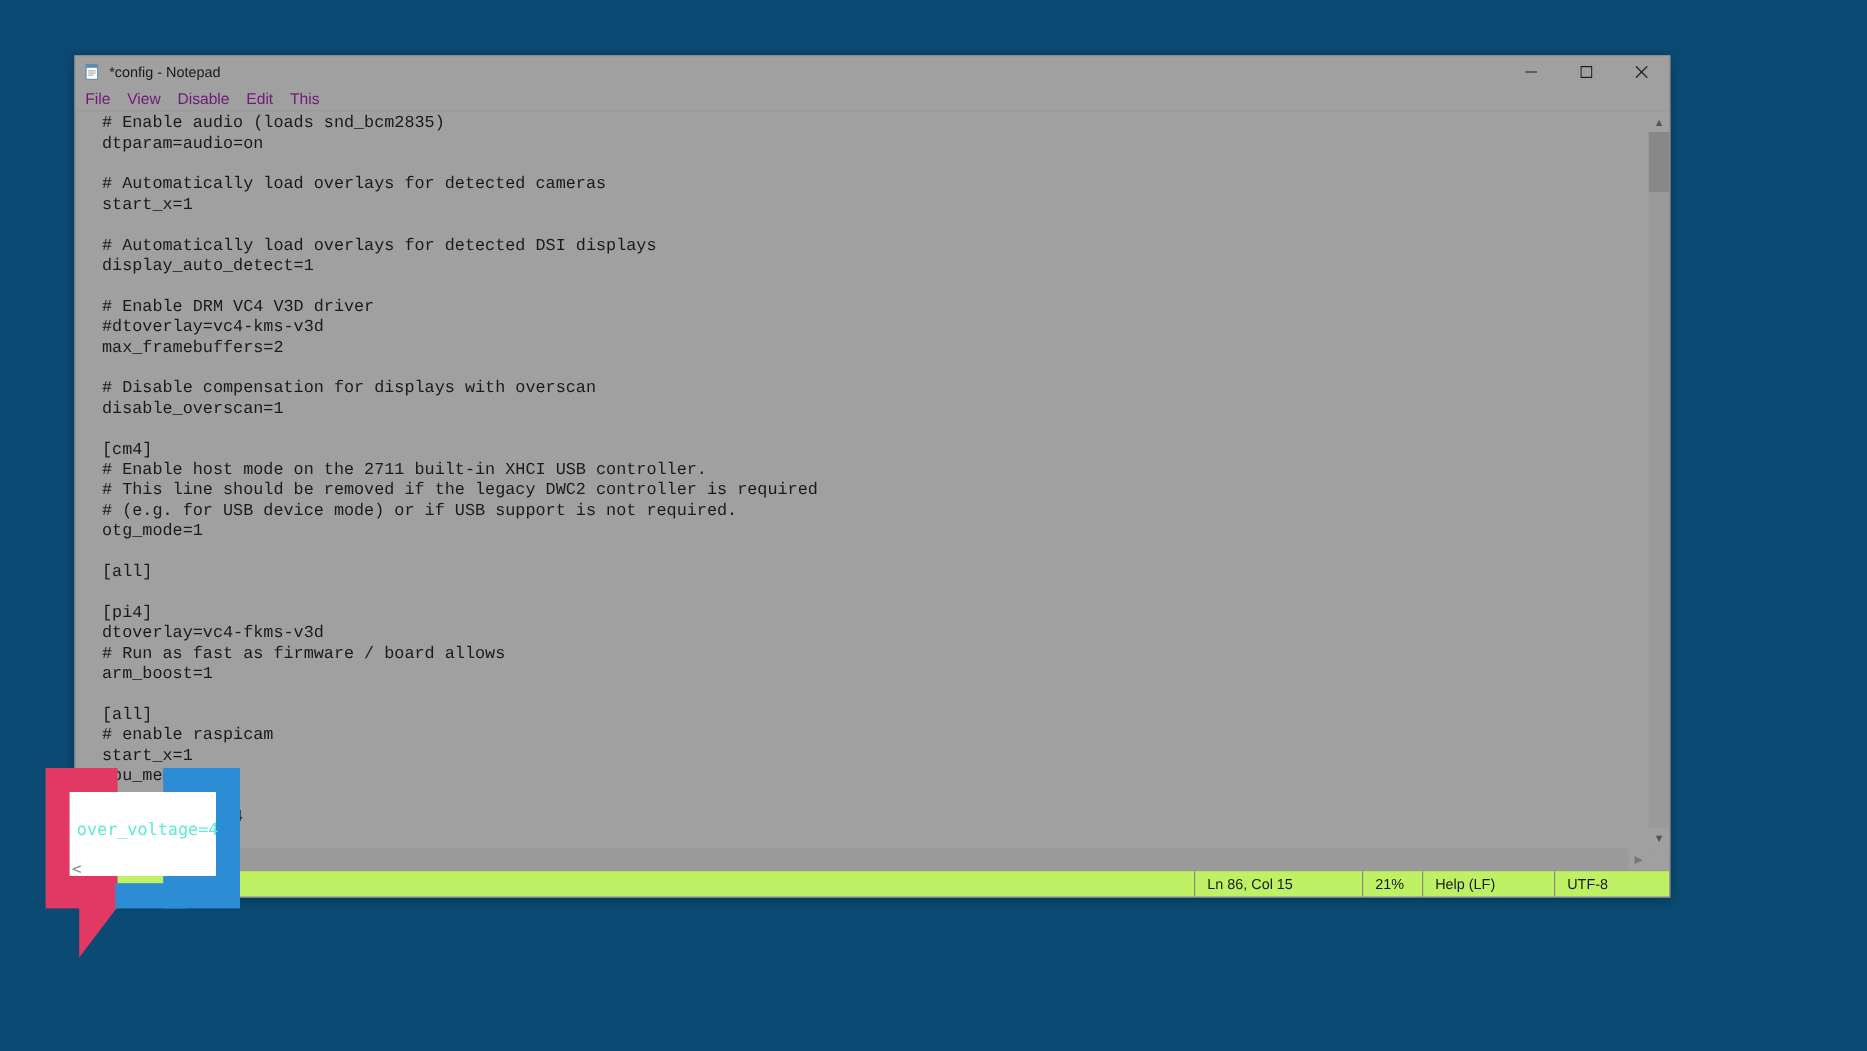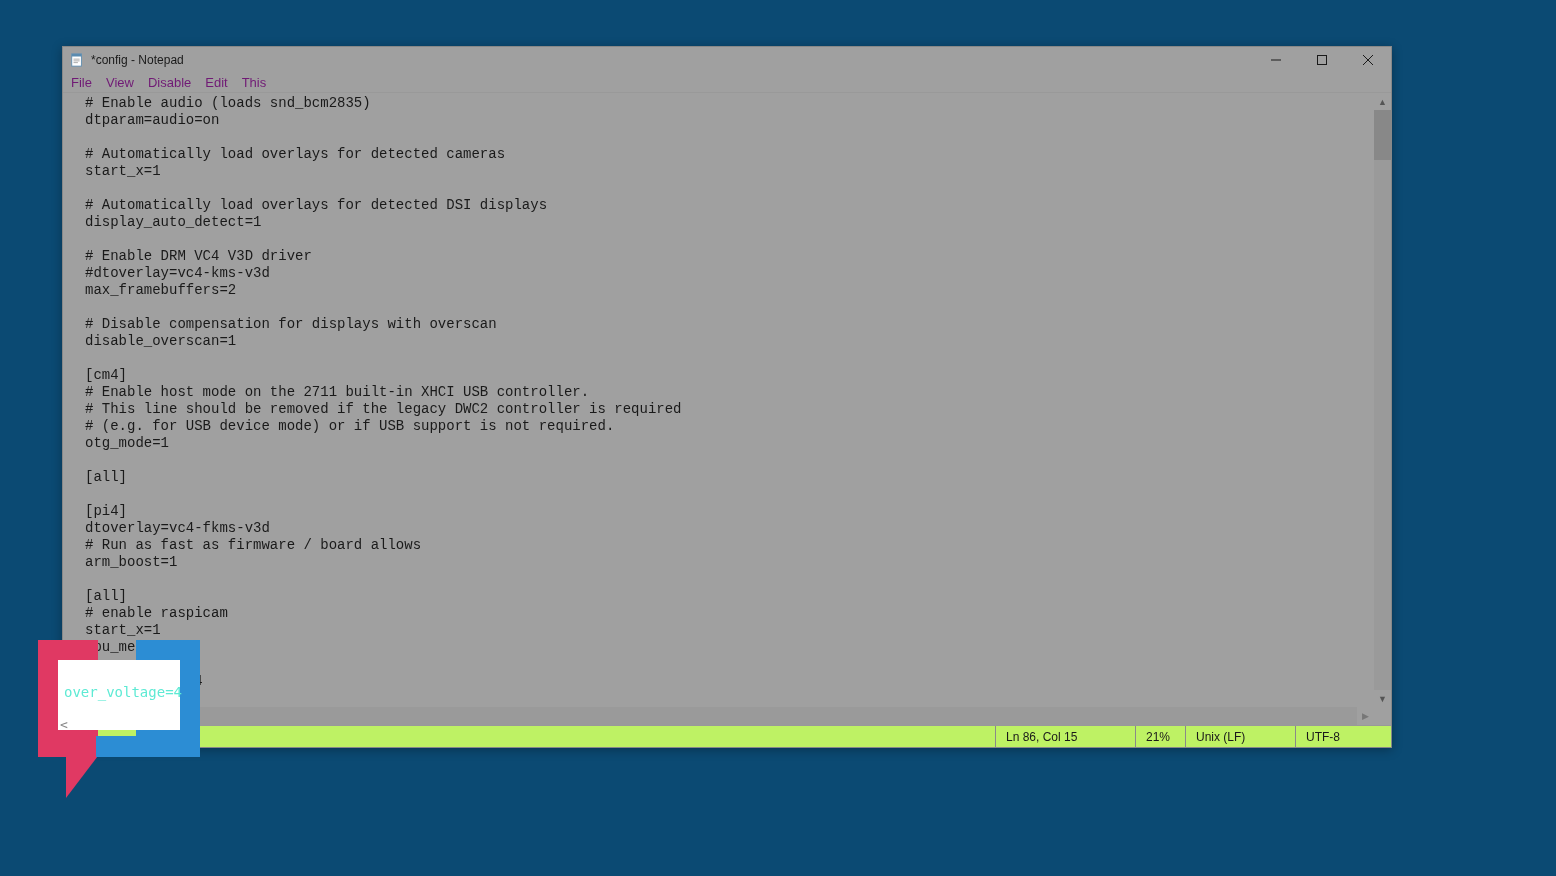--- a/index.html
+++ b/index.html
@@ -311,21 +311,21 @@
       <div class="hscroll-btn">◀</div>
       <div class="hscroll-track"></div>
       <div class="hscroll-btn">▶</div>
     </div>
   </div>
 
   <div class="statusbar">
     <div class="status-spacer"></div>
     <div class="status-cell" style="width:140px">Ln 86, Col 15</div>
     <div class="status-cell" style="width:50px">21%</div>
-    <div class="status-cell" style="width:110px">Unix (LF)</div>
+    <div class="status-cell" style="width:110px">Help (LF)</div>
     <div class="status-cell" style="width:96px">UTF-8</div>
   </div>
 </div>
 
 <div class="overlay-callout">
   <div class="callout-red"></div>
   <div class="callout-red-tail"></div>
   <div class="callout-blue"></div>
   <div class="callout-white"></div>
   <div class="callout-text">over_voltage=4</div>

